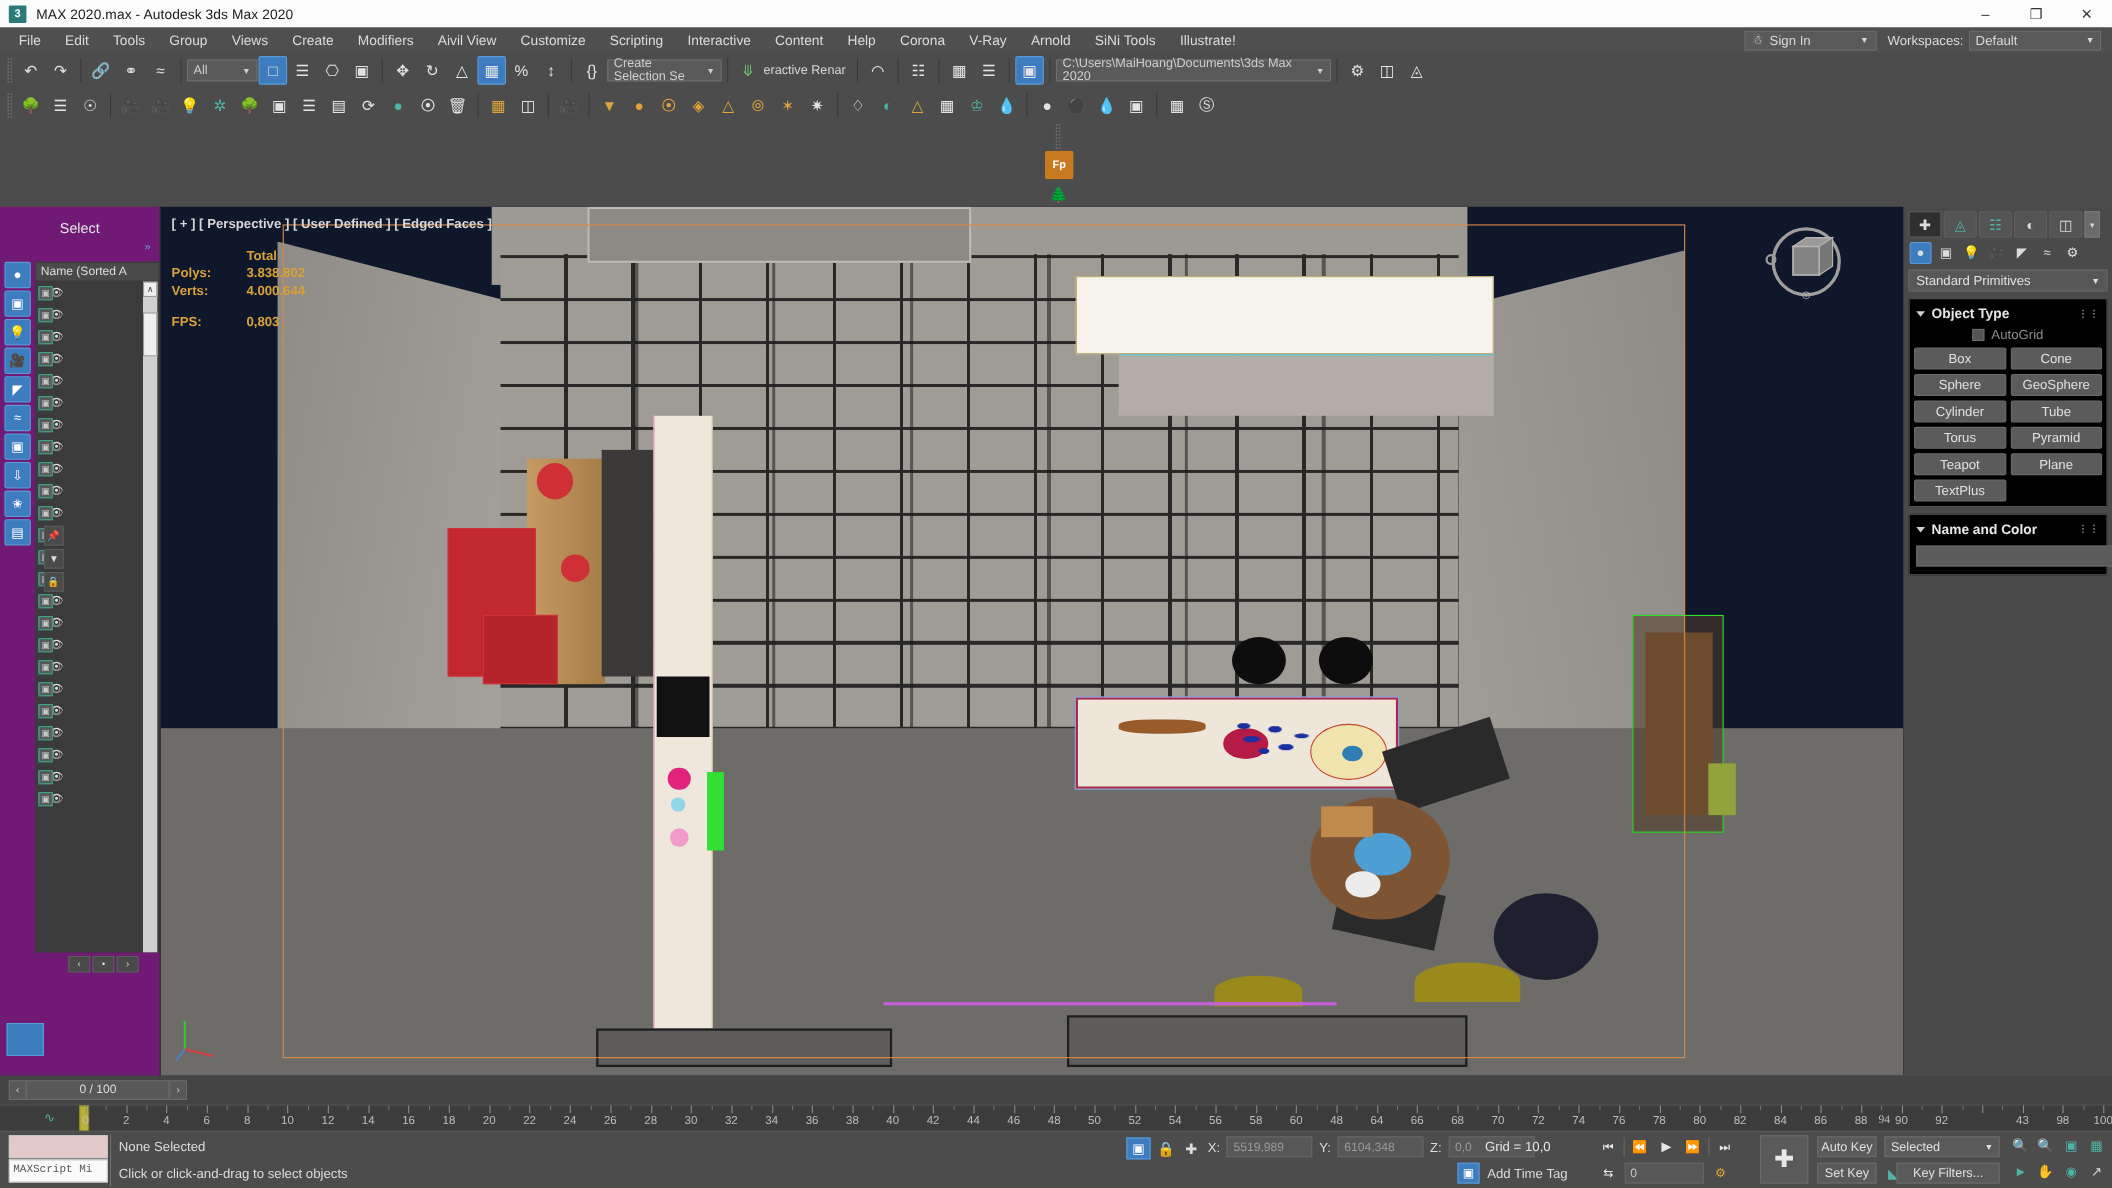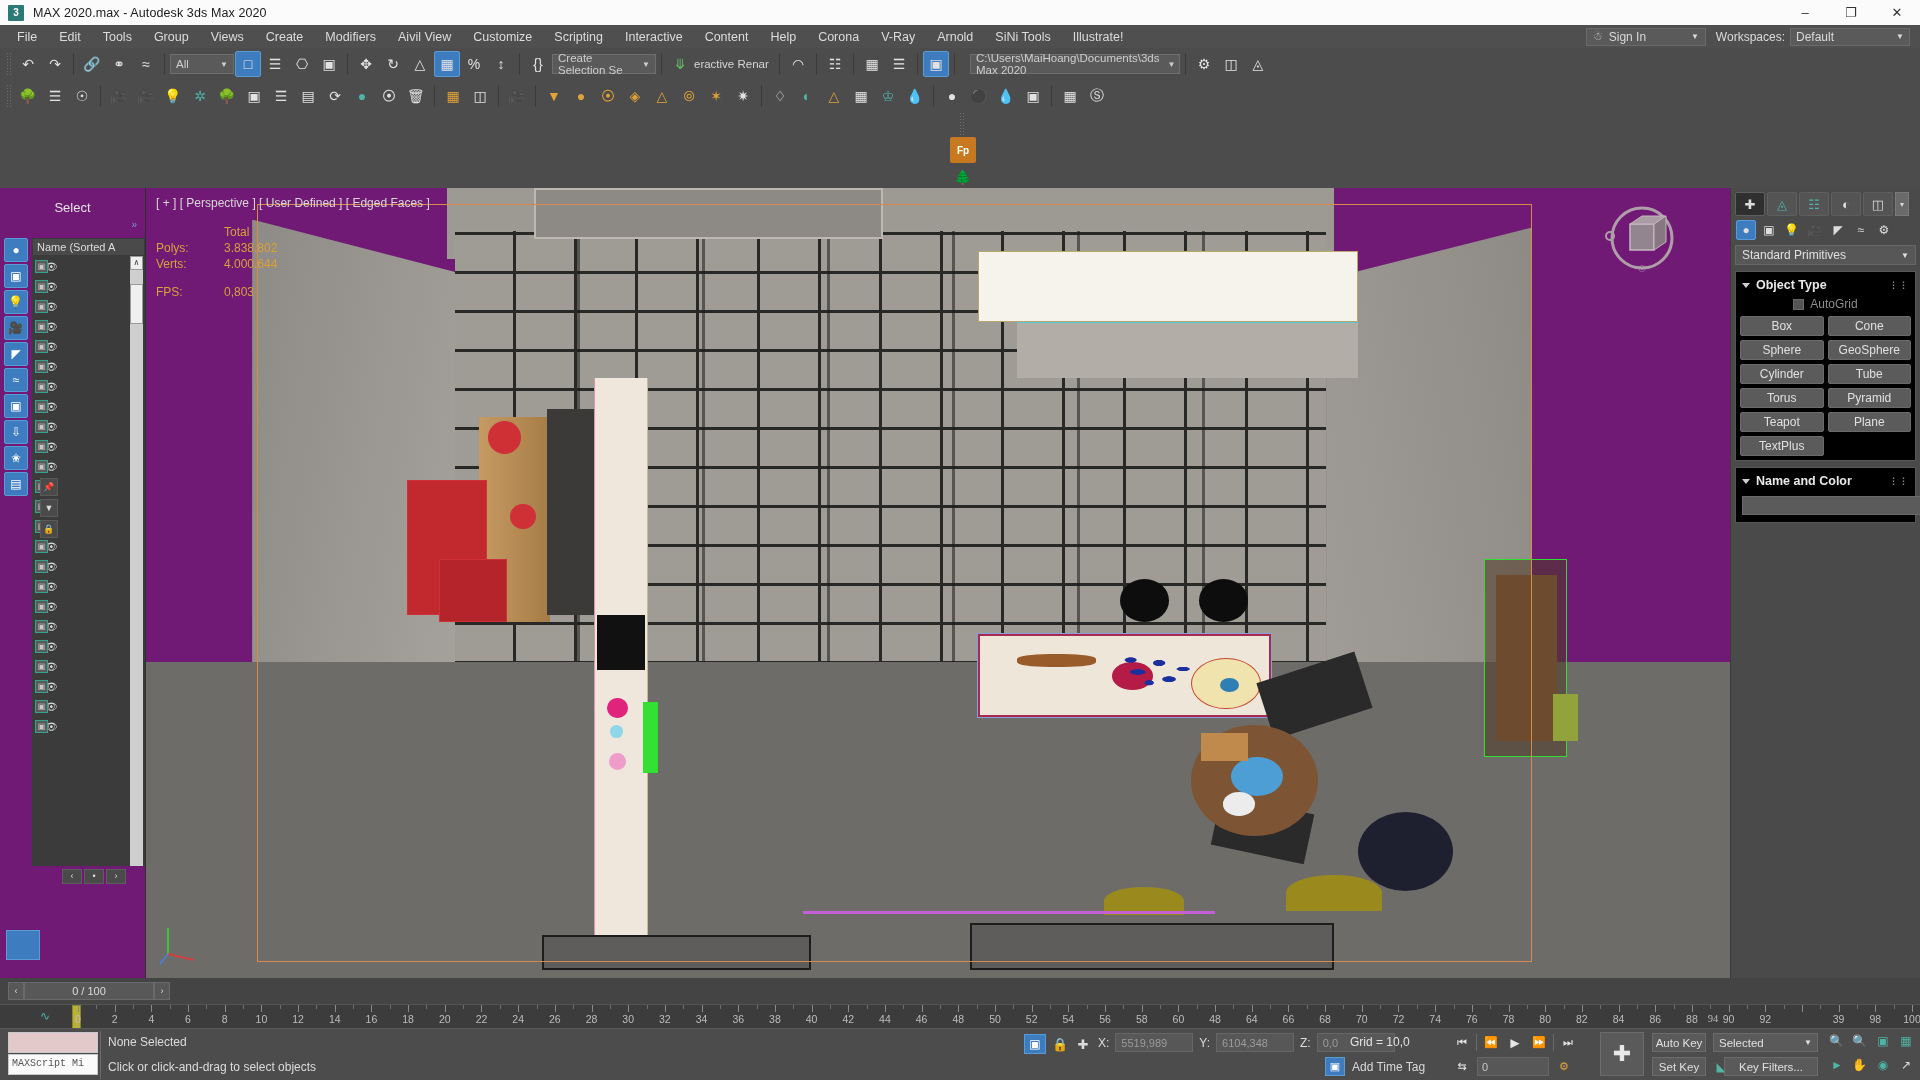--- a/index.html
+++ b/index.html
@@ -63,21 +63,21 @@
   .tool.active{background:#3d7cbf;border-color:#5b9bd5;}
   .sep{width:1px;height:22px;background:#3a3a3a;margin:0 4px;flex:none;}
   .grip{width:5px;height:24px;flex:none;
     background-image:radial-gradient(#777 35%, transparent 36%);
     background-size:3px 3px; opacity:.8; margin-right:3px;}
   .combo{
     height:20px;background:#5a5a5a;border:1px solid #6e6e6e;color:#cfcfcf;
     display:flex;align-items:center;padding:0 5px;font-size:11.5px;flex:none;
   }
   .combo .caret{margin-left:auto;padding-left:8px;font-size:8px;}
-  .path-combo{ width:210px;margin-left:10px; }
+  .path-combo{ width:250px; }
   .all-combo{ width:64px; }
   .sel-combo{ width:104px; }
   .render-lbl{ font-size:11.5px;color:#d6d6d6;width:80px;overflow:hidden;white-space:nowrap;flex:none;}
 
   
   .ribbon{
     position:absolute; left:0; top:144px; width:1920px; height:44px; background:#444;
   }
   .ribbon-tabs{display:flex;align-items:flex-end;height:23px;padding-left:10px;gap:0;}
   .rtab{
@@ -120,21 +120,21 @@
   .lp-scroll .arw{ background:#efefef;border:1px solid #9a9a9a;height:14px;font-size:8px;color:#333;text-align:center;line-height:12px;}
   .lp-foot{ display:flex;align-items:center;gap:2px;margin-top:3px;padding-left:30px;}
   .lp-fbtn{width:20px;height:15px;background:#4a4a4a;border:1px solid #5d5d5d;color:#ddd;font-size:9px;text-align:center;line-height:13px;}
   .lp-vtools{position:absolute;left:40px;top:290px;display:flex;flex-direction:column;gap:3px;}
   .lp-vtool{width:18px;height:18px;background:#4a4a4a;border:1px solid #5a5a5a;display:flex;align-items:center;justify-content:center;font-size:9px;color:#ddd;}
   .lp-bigsq{position:absolute;left:6px;bottom:18px;width:34px;height:30px;background:#3d7cbf;border:1px solid #5b9bd5;}
 
   
   .viewport{
     position:absolute;left:146px;top:188px;width:1584px;height:790px;
-    background:#701a75; overflow:hidden;
+    background:#0f172a; overflow:hidden;font-weight:bold;
   }
   .vp-stats{ position:absolute;left:10px;top:8px;font-size:12px;color:#d9d9d9;z-index:6;}
   .vp-stats .line1{color:#d7d7d7;margin-bottom:14px;}
   .vp-stats table{border-collapse:collapse;color:#d8a13a;font-size:12px;}
   .vp-stats td{padding:1px 0;}
   .vp-stats td.lbl{width:52px;color:#d8a13a;}
   .vp-stats td.val{padding-left:16px;}
   .vcube{
     position:absolute;right:48px;top:10px;width:80px;height:80px;z-index:6;opacity:.85;
   }
@@ -933,21 +933,21 @@
         <div class="tick minor" style="left: 1668.94px;"></div>
         <div class="tlabel" style="left: 1650.6px;">90</div>
         <div class="tick" style="left: 1687.28px;"></div>
         <div class="tick minor" style="left: 1705.62px;"></div>
         <div class="tlabel" style="left: 1687.28px;">92</div>
         <div class="tick" style="left: 1723.96px;"></div>
         <div class="tick minor" style="left: 1742.3px;"></div>
         <div class="tlabel" style="left: 1635px; font-family: Liberation Serif, serif;">94</div>
         <div class="tick" style="left: 1760.64px;"></div>
         <div class="tick minor" style="left: 1778.98px;"></div>
-        <div class="tlabel" style="left: 1760.64px;">39</div>
+        <div class="tlabel" style="left: 1760.64px;">43</div>
         <div class="tick" style="left: 1797.32px;"></div>
         <div class="tick minor" style="left: 1815.66px;"></div>
         <div class="tlabel" style="left: 1797.32px;">98</div>
         <div class="tick" style="left: 1834px;"></div>
         <div class="tlabel" style="left: 1834px;">100</div>
       </div>
   </div>
 
   <div class="statusbar">
     <div class="mxs-a"></div>

